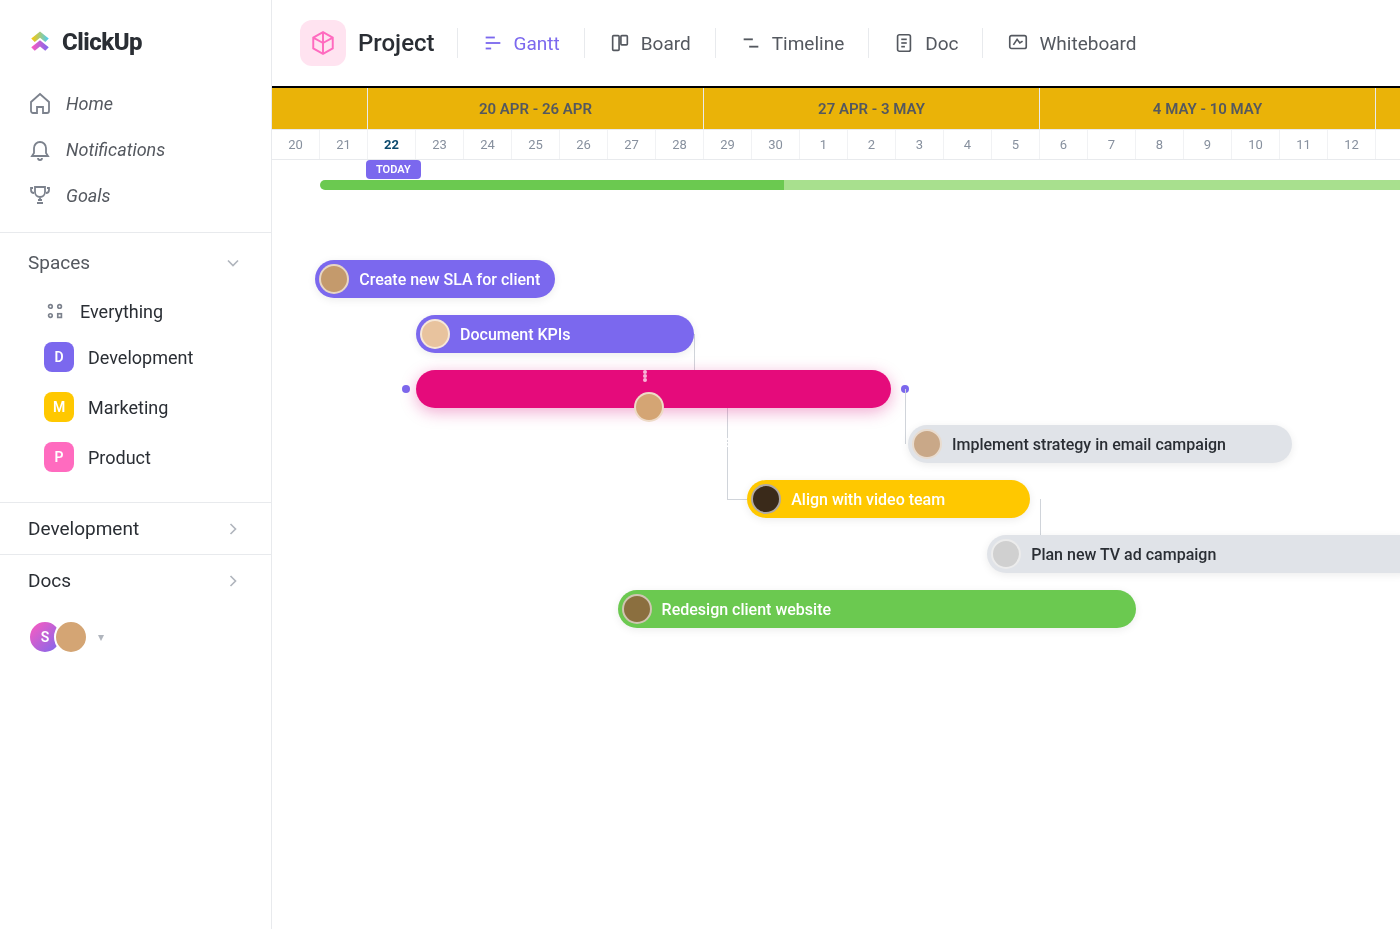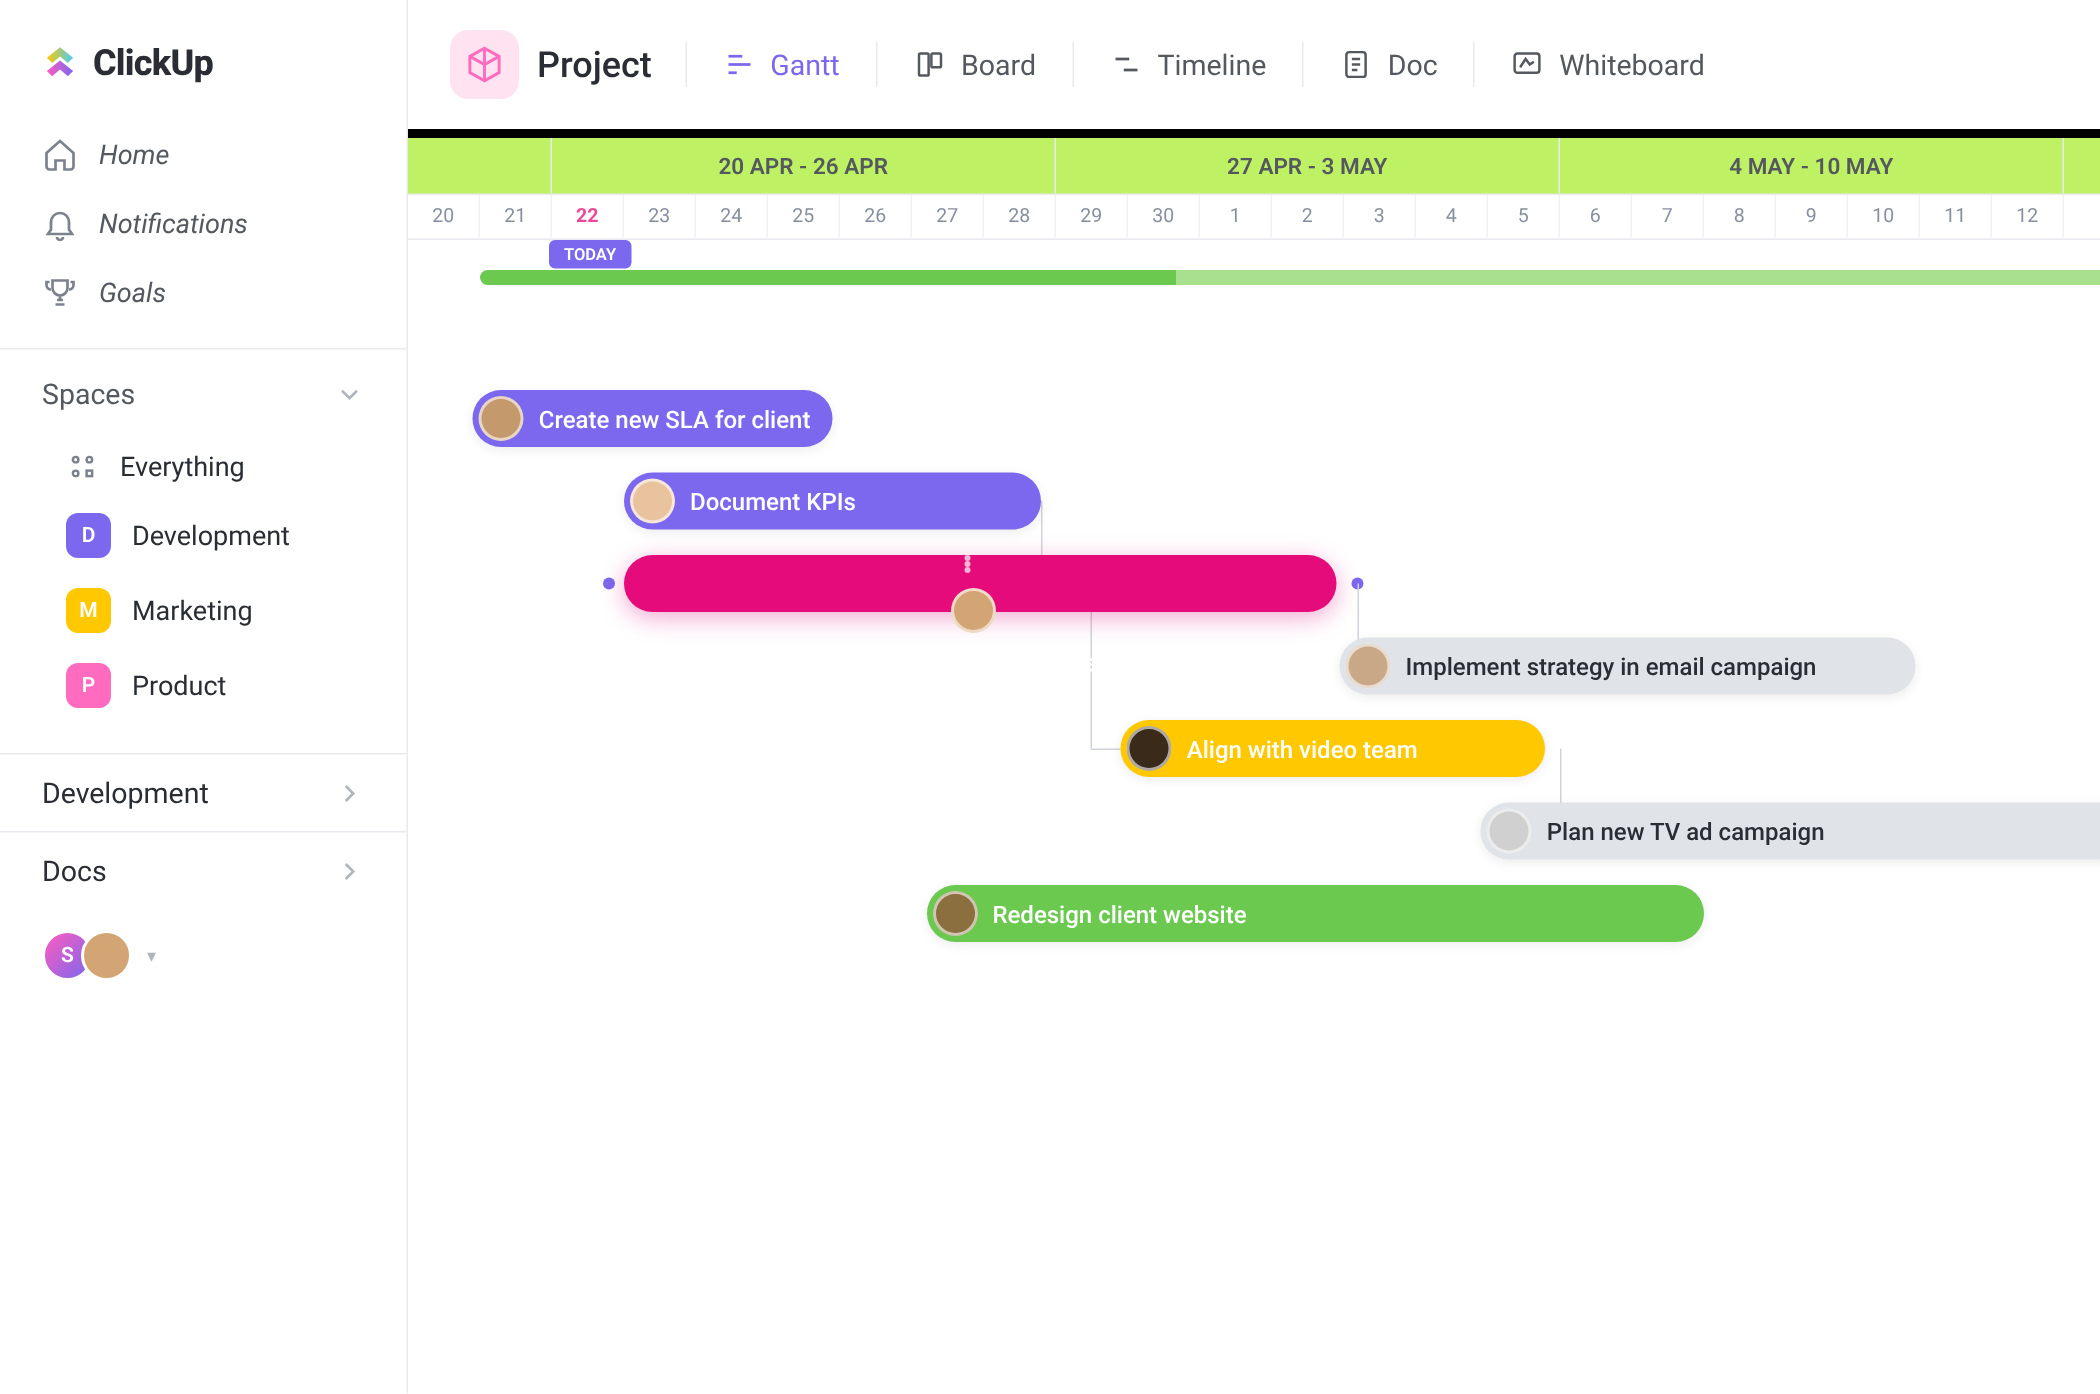--- a/index.html
+++ b/index.html
@@ -33,25 +33,25 @@
 .proj-chip { display: flex; align-items: center; gap: 12px; }
 .proj-icon { width: 46px; height: 46px; border-radius: 12px; background: #ffe3f0; display: flex; align-items: center; justify-content: center; color: #ff6bbf; }
 .proj-title { font-size: 24px; font-weight: 500; color: #2a2e34; }
 .sep { width: 1px; height: 30px; background: #e8eaed; margin: 0 16px; }
 .tab { display: flex; align-items: center; gap: 10px; font-size: 19px; color: #54585f; cursor: pointer; padding: 4px 2px; }
 .tab.active { color: #7b68ee; }
 .tab .icon { width: 22px; height: 22px; }
 
 
 .tl-wrap { flex: 1; position: relative; overflow: hidden; }
-.week-row { display: flex; border-top: 6px solid #000000; border-bottom: 1px solid #e8eaed; background: #bef264; height: 44px; }
+.week-row { display: flex; border-top: 2px solid #000000; border-bottom: 1px solid #e8eaed; background: #eab308; height: 44px; }
 .week-cell { border-right: 1px solid #e8eaed; font-size: 15px; font-weight: 600; color: #54585f; display: flex; align-items: center; justify-content: center; }
 .day-row { display: flex; border-bottom: 1px solid #e8eaed; height: 30px; background: #fff; }
 .day-cell { width: 48px; flex-shrink: 0; font-size: 13px; color: #87909e; display: flex; align-items: center; justify-content: center; border-right: 1px solid #f1f2f4; }
-.day-cell.today { color: #ec4899; font-weight: 700; }
+.day-cell.today { color: #0c4a6e; font-weight: 700; }
 .today-marker { position: absolute; top: 0; background: #7b68ee; color: #fff; font-size: 11px; font-weight: 600; padding: 3px 10px; border-radius: 4px; z-index: 5; }
 .today-line { position: absolute; top: 0; bottom: 0; width: 1px; background: #7b68ee; z-index: 1; }
 
 .gantt-body { position: relative; flex: 1; }
 .grid-col { position: absolute; top: 0; bottom: 0; width: 1px; background: #f1f2f4; }
 .progress-bar { position: absolute; height: 10px; border-radius: 5px; background: linear-gradient(90deg, #6bc950 0%, #6bc950 42%, #a8e08e 42%, #a8e08e 100%); top: 20px; }
 .task { position: absolute; height: 38px; border-radius: 19px; display: flex; align-items: center; gap: 10px; padding: 0 14px 0 4px; color: #fff; font-size: 16px; font-weight: 500; cursor: pointer; box-shadow: 0 2px 8px rgba(0,0,0,0.08); }
 .task .av { width: 30px; height: 30px; border-radius: 50%; background: #ddd; flex-shrink: 0; border: 2px solid rgba(255,255,255,0.6); }
 .task.grey { color: #2a2e34; background: #e0e3e8; }
 .task.selected { box-shadow: 0 4px 16px rgba(214,12,123,0.35); flex-direction: column; }
@@ -302,21 +302,21 @@
               <span></span>
             </div>
             <div class="av" style="background: rgb(212, 165, 116);"></div>
             <span>Develop new brand strategy</span>
             <div class="grip" style="margin-left: auto;">
               <span></span>
               <span></span>
               <span></span>
             </div>
           </div>
-          <div class="task grey" style="left: 621px; width: 384px; top: 265px;">
+          <div class="task grey" style="left: 636px; width: 384px; top: 265px;">
             <div class="av" style="background: rgb(201, 168, 136);"></div>
             <span>Implement strategy in email campaign</span>
           </div>
           <div class="task" style="background: rgb(255, 200, 0); left: 475.2px; width: 283.2px; top: 320px;">
             <div class="av" style="background: rgb(58, 42, 26);"></div>
             <span>Align with video team</span>
           </div>
           <div class="task grey" style="left: 715.2px; width: 432px; top: 375px;">
             <div class="av" style="background: rgb(208, 208, 208);"></div>
             <span>Plan new TV ad campaign</span>

